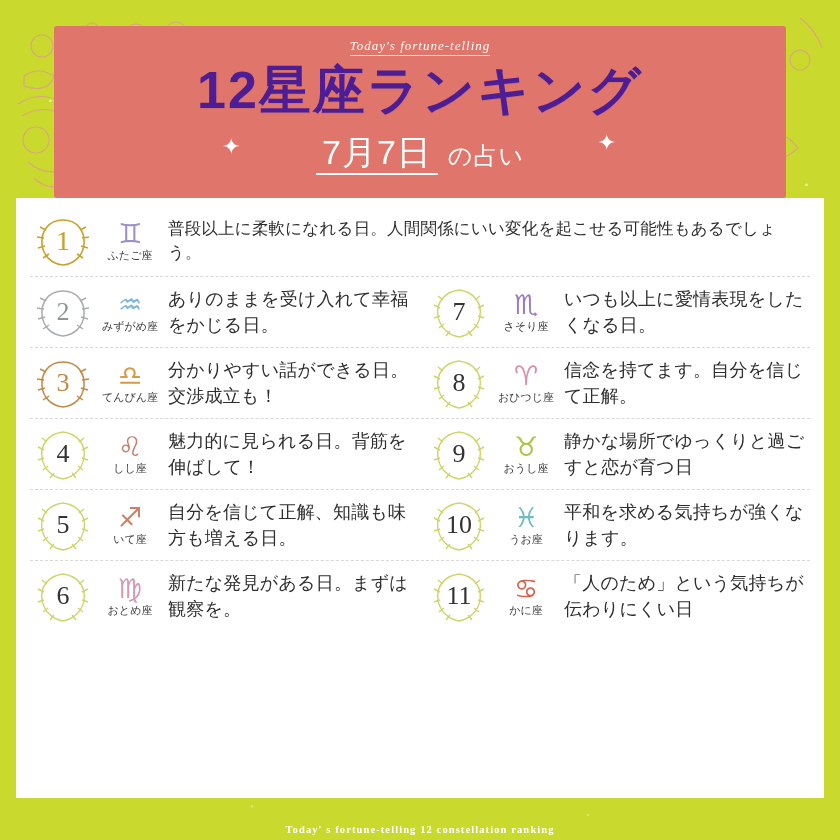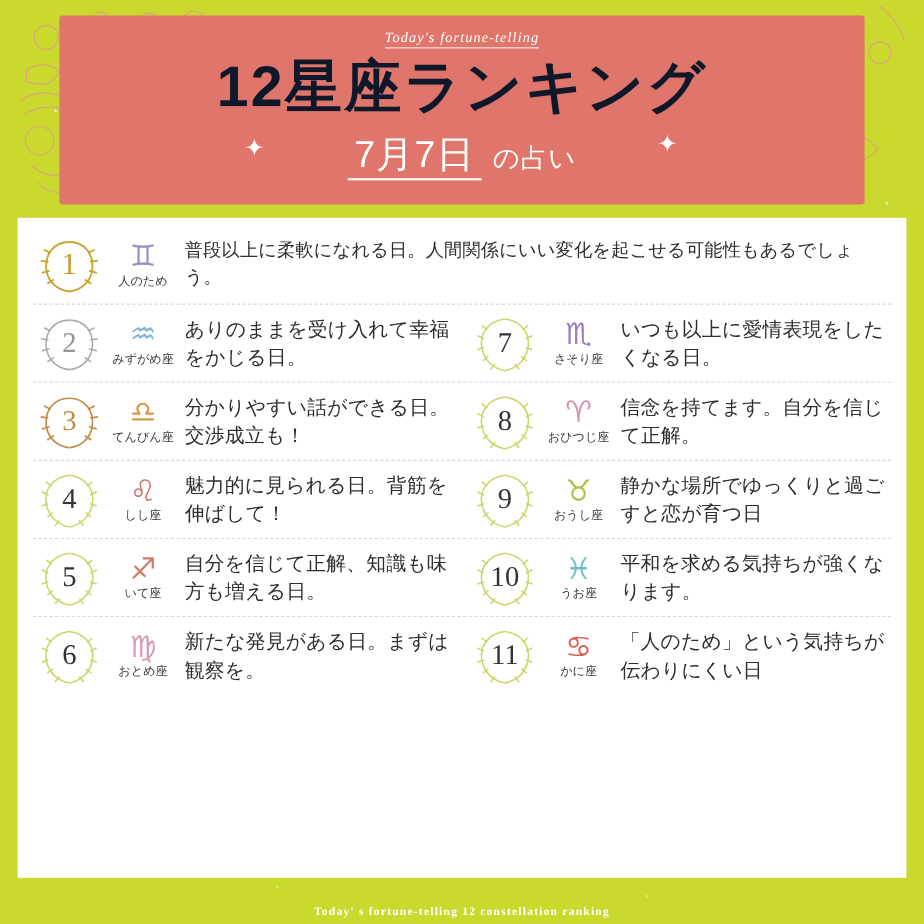--- a/index.html
+++ b/index.html
@@ -36,21 +36,21 @@
   }
   .inner-white{
     position:absolute;
     left:16px;right:16px;top:198px;bottom:42px;
     background:#ffffff;
   }
 
   
   .header{
     position:absolute;
-    left:0;right:0;top:0;height:198px;
+    left:0;right:0;top:12px;height:198px;
     overflow:hidden;
   }
   .header-deco{
     position:absolute;inset:0;
     color:#e8a9a0;
     opacity:.85;
   }
   .header-deco svg{position:absolute;}
   .banner{
     position:absolute;
@@ -75,21 +75,21 @@
     font-size:13px;
     letter-spacing:1px;
   }
   .banner-sub .ul{
     border-bottom:1px solid rgba(255,255,255,.8);
     padding-bottom:2px;
   }
   .banner-title{
     position:absolute;top:30px;left:0;right:0;
     text-align:center;
-    color:#0f172a;
+    color:#4c1d95;
     font-size:52px;
     font-weight:bold;
     letter-spacing:2px;
     text-shadow:0 1px 0 rgba(0,0,0,.06);
   }
   .banner-date-row{
     position:absolute;top:104px;left:0;right:0;
     text-align:center;
     color:#ffffff;
     font-size:34px;
@@ -261,21 +261,21 @@
               <path d="M29 8 C14 8 7 20 8 32 C9 44 18 52 29 53"></path>
               <path d="M29 8 C44 8 51 20 50 32 C49 44 40 52 29 53"></path>
               <path d="M12 18 l-6 -3 M10 26 l-7 -1 M11 34 l-7 2 M15 42 l-6 4"></path>
               <path d="M46 18 l6 -3 M48 26 l7 -1 M47 34 l7 2 M43 42 l6 4"></path>
             </g>
           </svg>
           <span class="num">1</span>
         </div>
         <div class="sign">
           <span class="glyph" style="color:#9e8ec9">♊</span>
-          <span class="name">人のため</span>
+          <span class="name">ふたご座</span>
         </div>
         <div class="text">普段以上に柔軟になれる日。人間関係にいい変化を起こせる可能性もあるでしょう。</div>
       </div>
     </div>
 
     <div class="row">
       <div class="cell left">
         <div class="rank-badge silver">
           <svg class="wreath" viewBox="0 0 58 58" aria-hidden="true">
             <g fill="none" stroke="#a8adb1" stroke-width="1.5">

